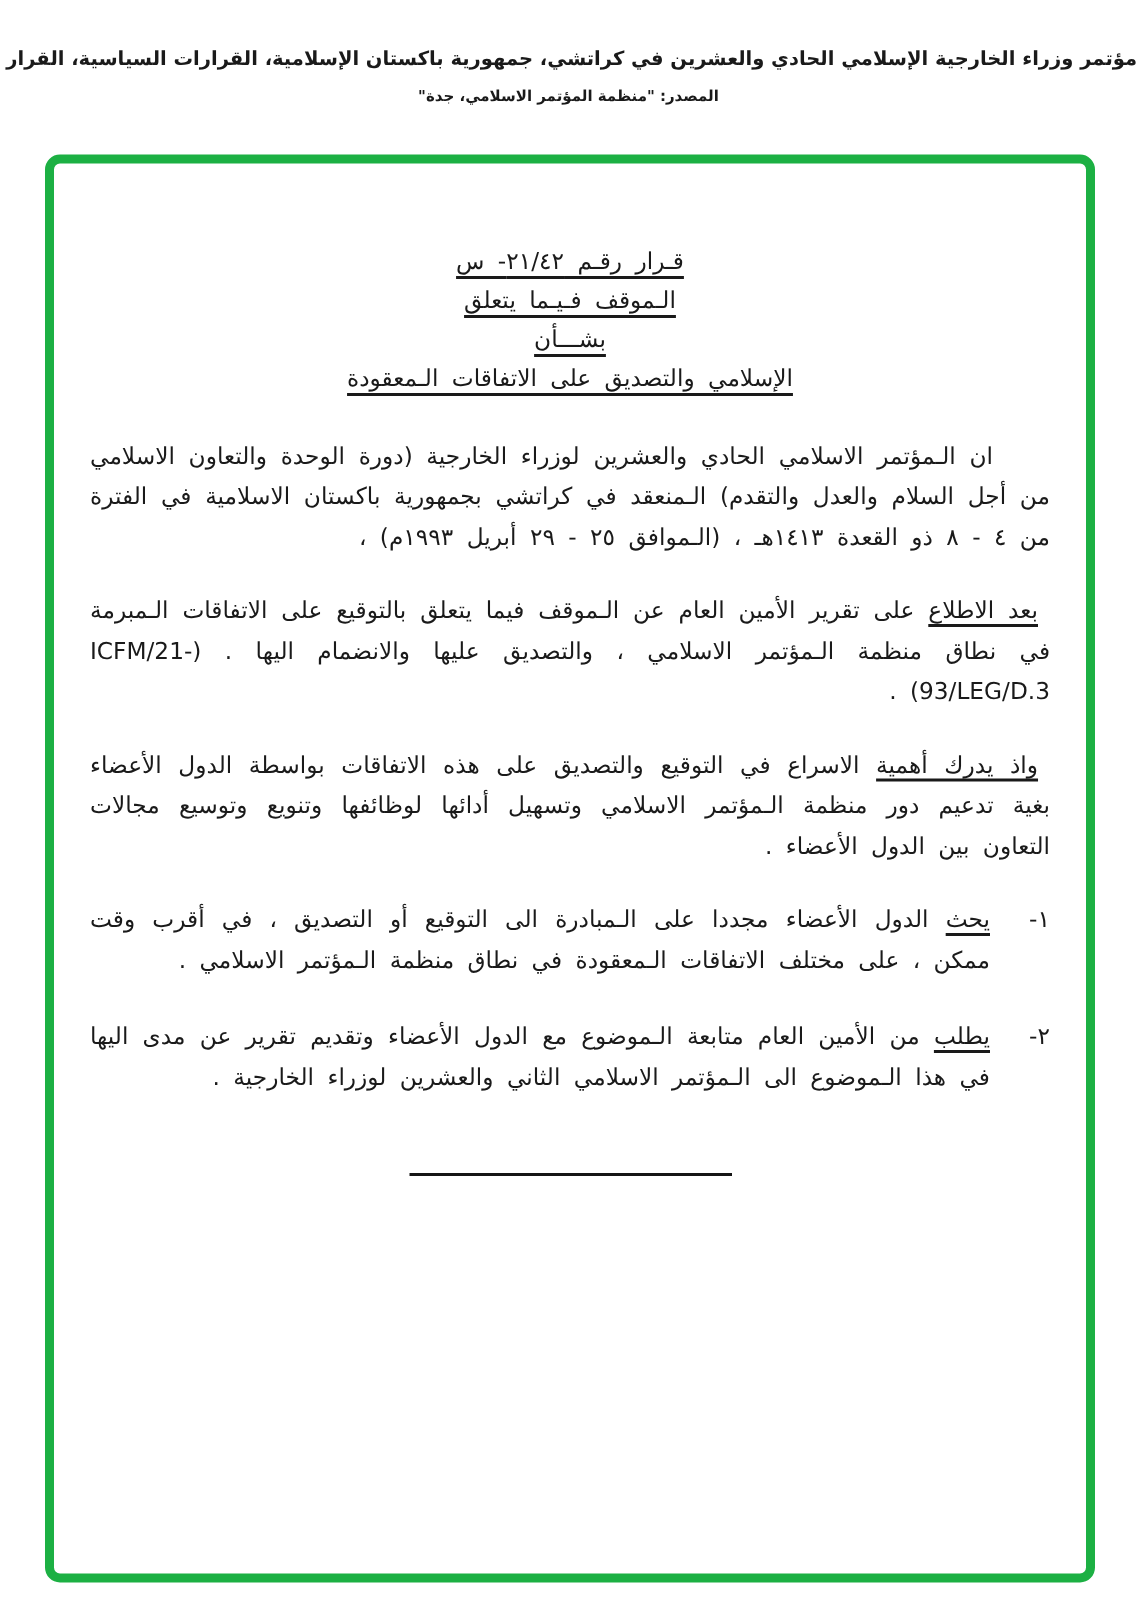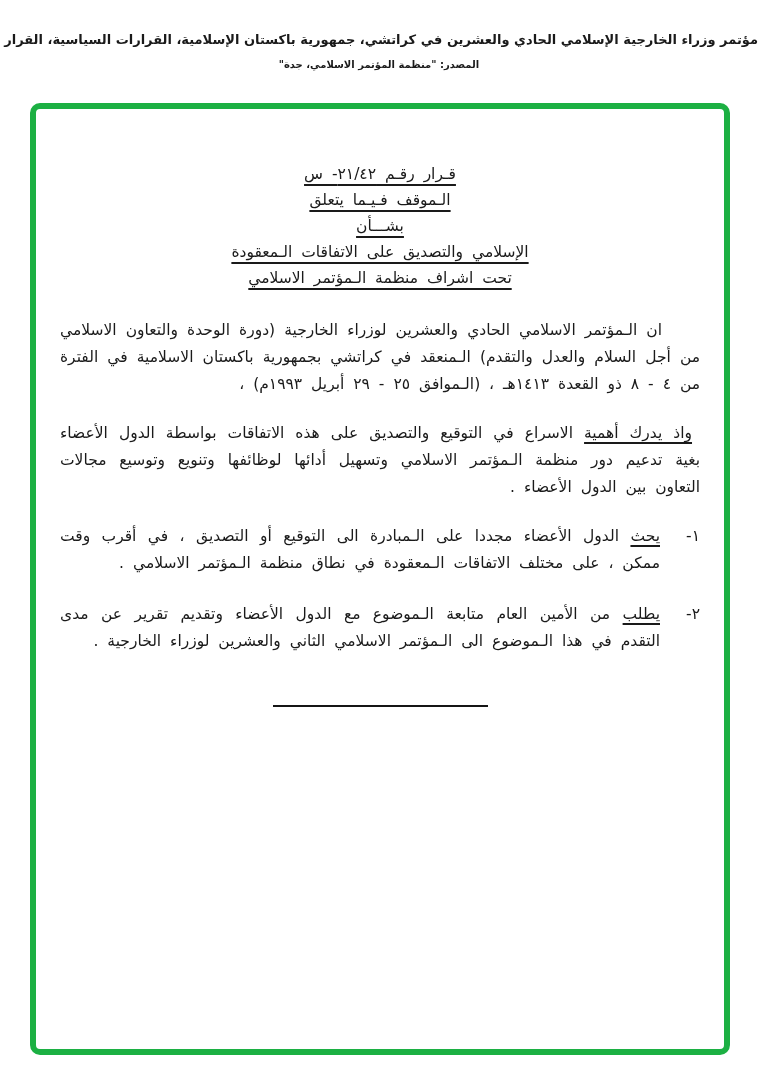--- a/index.html
+++ b/index.html
@@ -109,37 +109,37 @@
   </div>
 
   <div class="frame">
     <div class="content">
 
       <div class="title-block">
         <div class="title-line"><span>قـرار رقـم ٢١/٤٢- س</span></div>
         <div class="title-line"><span>الـموقف فـيـما يتعلق</span></div>
         <div class="title-line"><span>بشـــأن</span></div>
         <div class="title-line"><span>الإسلامي والتصديق على الاتفاقات الـمعقودة</span></div>
-        <div class="title-line"><span>تحت اشراف منظمة الـمؤتمر الاسلامي</span></div>
       </div>
 
       <div class="para indent-lg"><span class="lead"></span><span>ان الـمؤتمر الاسلامي الحادي والعشرين لوزراء الخارجية (دورة الوحدة والتعاون الاسلامي من أجل السلام والعدل والتقدم) الـمنعقد في كراتشي بجمهورية باكستان الاسلامية في الفترة من ٤ - ٨ ذو القعدة ١٤١٣هـ ، (الـموافق ٢٥ - ٢٩ أبريل ١٩٩٣م) ،</span></div>
 
+      <div class="para indent-sm"><span class="lead">بعد الاطلاع</span><span> على تقرير الأمين العام عن الـموقف فيما يتعلق بالتوقيع على الاتفاقات الـمبرمة في نطاق منظمة الـمؤتمر الاسلامي ، والتصديق عليها والانضمام اليها . (ICFM/21-93/LEG/D.3) .</span></div>
 
 
       <div class="para indent-sm"><span class="lead">واذ يدرك أهمية</span><span> الاسراع في التوقيع والتصديق على هذه الاتفاقات بواسطة الدول الأعضاء بغية تدعيم دور منظمة الـمؤتمر الاسلامي وتسهيل أدائها لوظائفها وتنويع وتوسيع مجالات التعاون بين الدول الأعضاء .</span></div>
 
       <div class="item">
         <div class="num">١-</div>
         <div class="itext"><span class="lead">يحث</span><span> الدول الأعضاء مجددا على الـمبادرة الى التوقيع أو التصديق ، في أقرب وقت ممكن ، على مختلف الاتفاقات الـمعقودة في نطاق منظمة الـمؤتمر الاسلامي .</span></div>
       </div>
 
       <div class="item">
         <div class="num">٢-</div>
-        <div class="itext"><span class="lead">يطلب</span><span> من الأمين العام متابعة الـموضوع مع الدول الأعضاء وتقديم تقرير عن مدى التقدم في هذا الـموضوع الى الـمؤتمر الاسلامي الثاني والعشرين لوزراء الخارجية .</span></div>
+        <div class="itext"><span class="lead">يطلب</span><span> من الأمين العام متابعة الـموضوع مع الدول الأعضاء وتقديم تقرير عن مدى اليها في هذا الـموضوع الى الـمؤتمر الاسلامي الثاني والعشرين لوزراء الخارجية .</span></div>
       </div>
 
       <div class="bottom-rule"></div>
 
     </div>
   </div>
 
 </div>
 
 </body></html>

